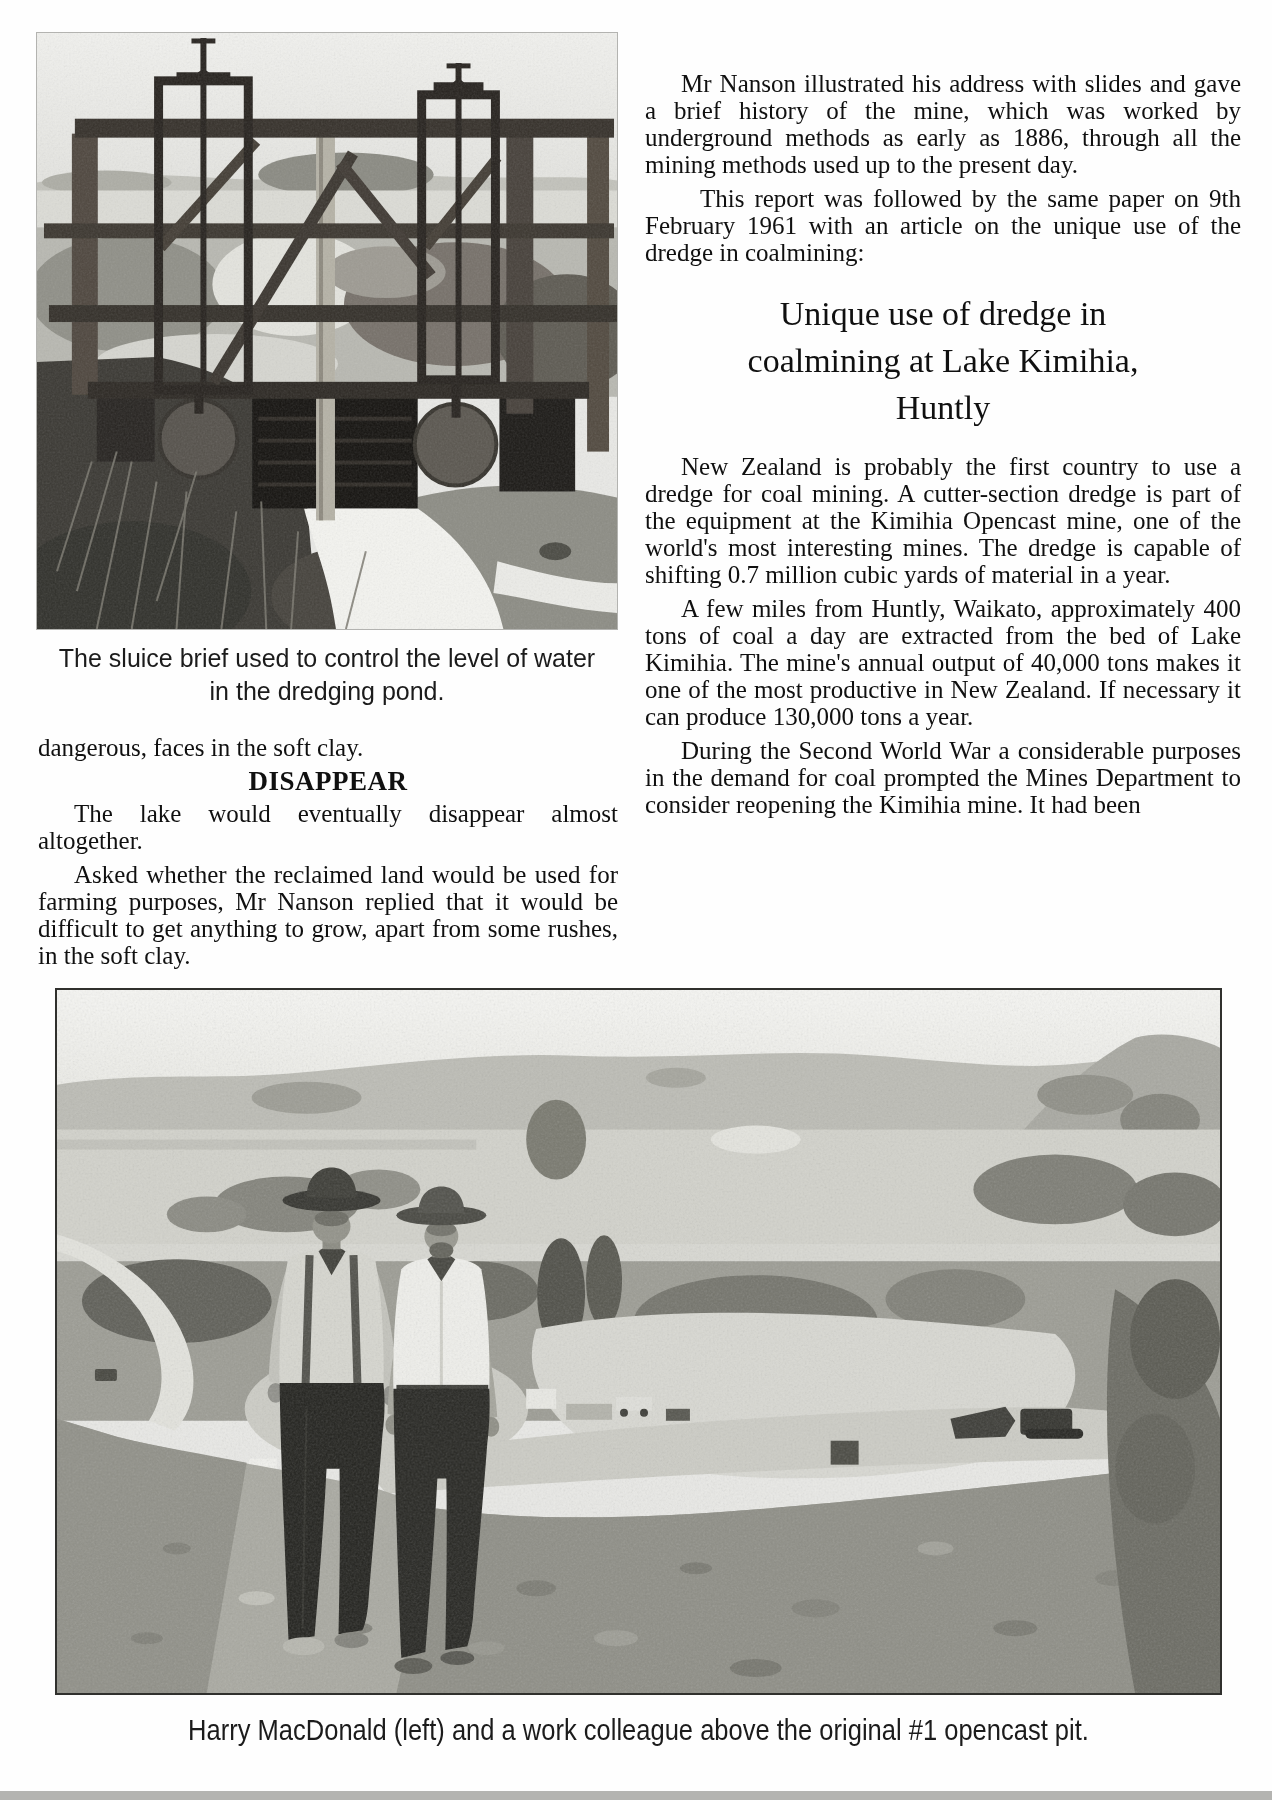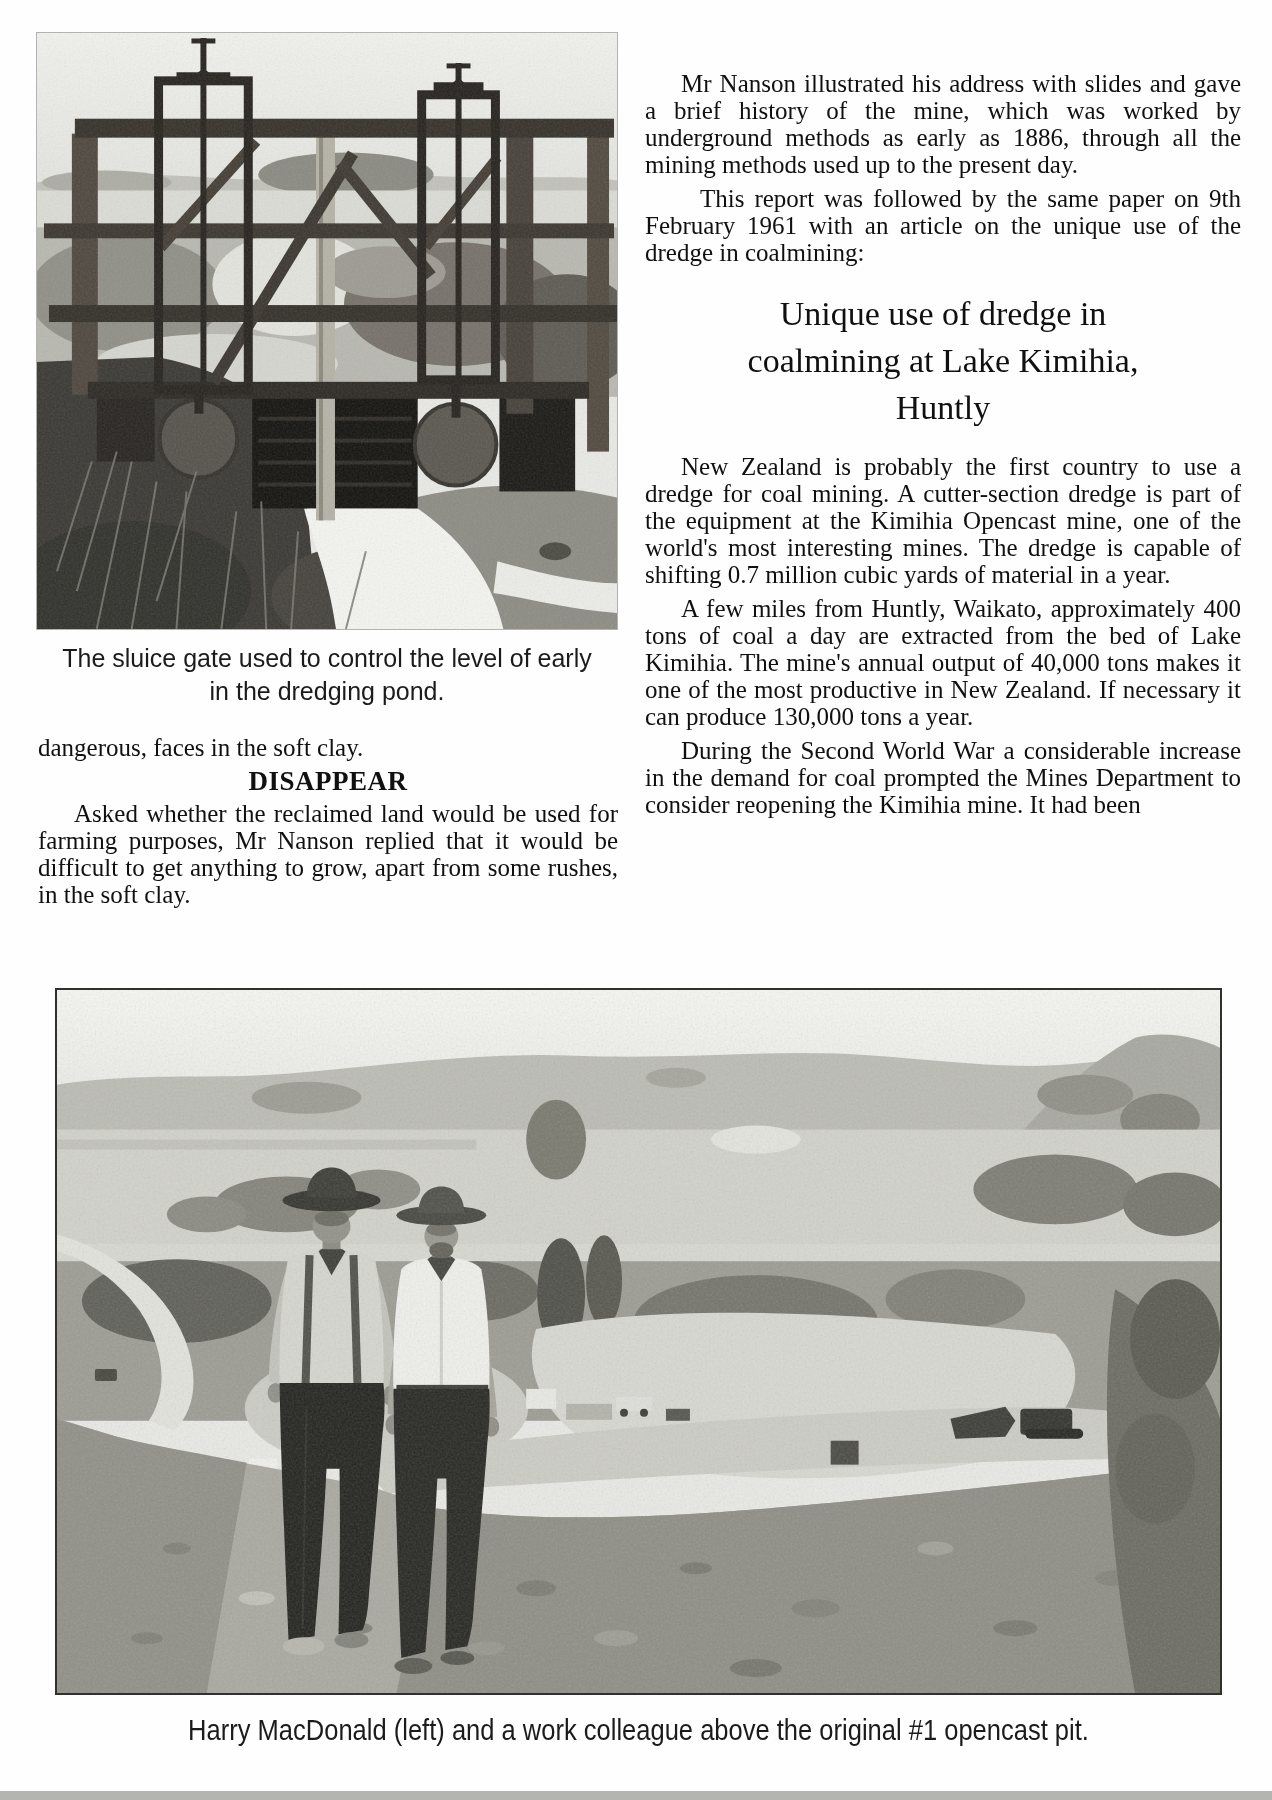--- a/index.html
+++ b/index.html
@@ -142,36 +142,37 @@
         <line x1="255" y1="598" x2="262" y2="500"></line>
       <line x1="310" y1="598" x2="330" y2="520"></line>
         <line x1="120" y1="570" x2="160" y2="440"></line>
     </g>
 
     <rect x="0" y="0" width="582" height="598" filter="url(#g1)" opacity="0.16"></rect>
   </svg>
 </figure>
 
 <div class="abs caption cap-top" id="cap-top">
-  <div class="inner">The sluice gate used to control the level of early in the dredging pond.</div>
+  <div class="inner">The sluice brief used to control the level of water in the dredging pond.</div>
 </div>
 
 <div class="abs body-text" id="left-text">
   <p class="no-just">dangerous, faces in the soft clay.</p>
   <h3 class="sub-heading">DISAPPEAR</h3>
+  <p class="indent">The lake would eventually disappear almost altogether.</p>
   <p class="indent">Asked whether the reclaimed land would be used for farming purposes, Mr Nanson replied that it would be difficult to get anything to grow, apart from some rushes, in the soft clay.</p>
 </div>
 
 <div class="abs body-text" id="right-col">
   <p class="indent">Mr Nanson illustrated his address with slides and gave a brief history of the mine, which was worked by underground methods as early as 1886, through all the mining methods used up to the present day.</p>
   <p class="indent-lg">This report was followed by the same paper on 9th February 1961 with an article on the unique use of the dredge in coalmining:</p>
   <h2 class="article-heading">Unique use of dredge in coalmining at Lake Kimihia, Huntly</h2>
   <p class="indent">New Zealand is probably the first country to use a dredge for coal mining. A cutter-section dredge is part of the equipment at the Kimihia Opencast mine, one of the world's most interesting mines. The dredge is capable of shifting 0.7 million cubic yards of material in a year.</p>
   <p class="indent">A few miles from Huntly, Waikato, approximately 400 tons of coal a day are extracted from the bed of Lake Kimihia. The mine's annual output of 40,000 tons makes it one of the most productive in New Zealand. If necessary it can produce 130,000 tons a year.</p>
-  <p class="indent">During the Second World War a considerable increase in the demand for coal prompted the Mines Department to consider reopening the Kimihia mine. It had been</p>
+  <p class="indent">During the Second World War a considerable purposes in the demand for coal prompted the Mines Department to consider reopening the Kimihia mine. It had been</p>
 </div>
 
 <figure class="abs photo-frame" id="photo-bottom">
   <svg width="1163" height="703" viewBox="0 0 1165 705" preserveAspectRatio="none">
     <defs>
       <filter id="g2" x="-5%" y="-5%" width="110%" height="110%">
         <feTurbulence type="fractalNoise" baseFrequency="0.5" numOctaves="2" seed="11" stitchTiles="stitch"></feTurbulence>
         <feColorMatrix type="saturate" values="0"></feColorMatrix>
       </filter>
       <linearGradient id="sky2" x1="0" y1="0" x2="0" y2="1">

